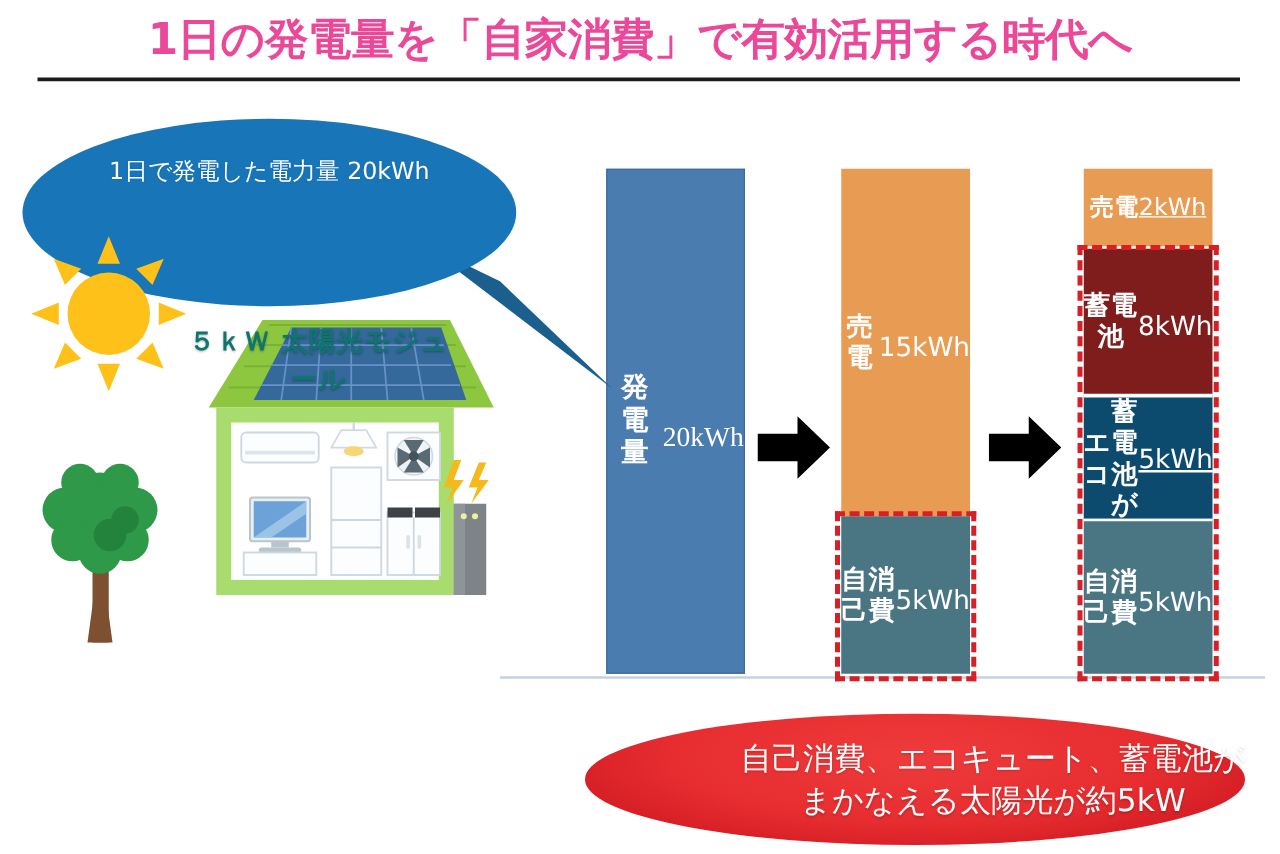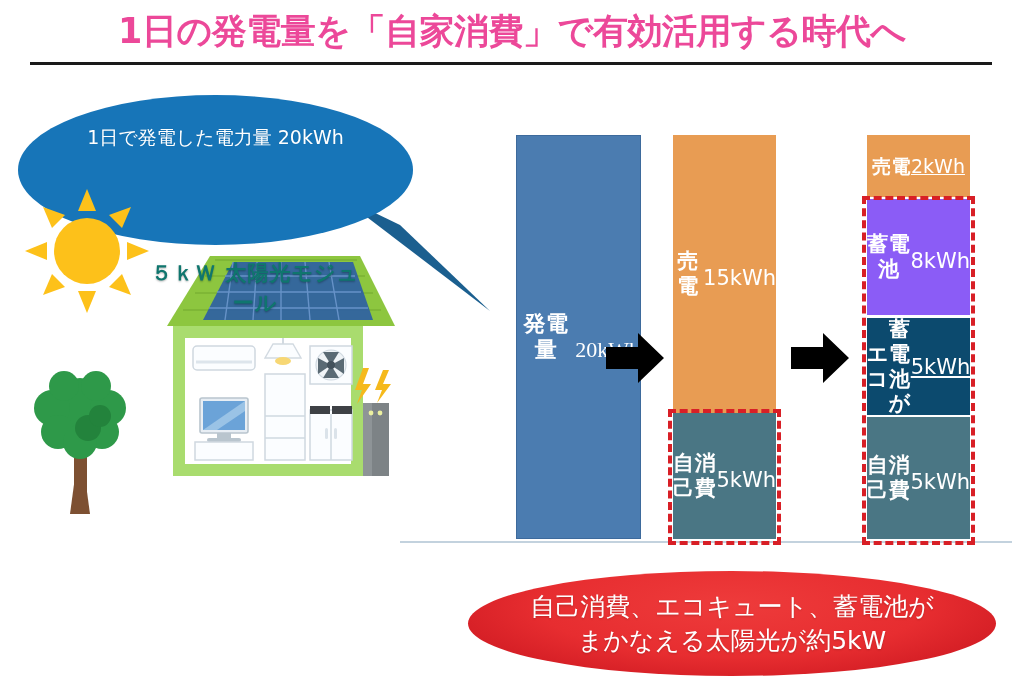--- a/index.html
+++ b/index.html
@@ -90,34 +90,34 @@
     flex-direction: row;
     align-items: center;
     justify-content: center;
     font-family: "DejaVu Sans", "Liberation Sans", sans-serif;
   }
   .seg .lbl { font-weight: bold; font-size: 21px; line-height: 1.18; letter-spacing: 0.5px;}
   .seg .val { font-size: 21px; line-height: 1.2; margin-top: 10px; }
   .seg.compact .val { margin-top: 2px; text-decoration: underline; }
 
   
-  #bar1 { left: 485px; top: 135px; width: 125px; height: 404px; margin-left: 31px; }
+  #bar1 { left: 485px; top: 135px; width: 111px; height: 404px; }
   #bar1 .seg { background: #4b7cb0; border: 1px solid #3d6a9c; top: 0; height: 100%; }
   #bar1 .lbl { font-size: 22px; }
   #bar1 .val { font-size: 22px; margin-top: 26px; font-family: Liberation Serif, serif; }
 
   
   #bar2 { left: 673px; top: 135px; width: 103px; height: 404px; }
   #seg2-sell  { top: 0px;   height: 278px; background: #e89c53; }
   #seg2-self  { top: 278px; height: 126px; background: #4a7684; }
 
   
   #bar3 { left: 867px; top: 135px; width: 103px; height: 404px; }
   #seg3-sell  { top: 0px;   height: 62px;  background: #e89c53; }
-  #seg3-batt  { top: 64px;  height: 116px; background: #8b5cf6; }
+  #seg3-batt  { top: 64px;  height: 116px; background: #7f1d1d; }
   #seg3-eco   { top: 181px; height: 99px;  background: #0c4a6e; border-top: 2px solid #ffffff; }
   #seg3-self  { top: 280px; height: 124px; background: #4a7684; border-top: 2px solid #ffffff; }
 
   #seg3-sell .lbl, #seg3-sell .val { font-size: 19px; }
   #seg3-sell .val { margin-top: 1px; }
 
   
   .dash-box {
     position: absolute;
     border: 4px dashed #d81f26;
@@ -131,21 +131,21 @@
   .arrow { position: absolute; z-index: 5; }
   #arrow1 { left: 606px; top: 331px; width: 58px; height: 54px; }
   #arrow2 { left: 791px; top: 331px; width: 58px; height: 54px; }
 
   
   #callout {
     position: absolute; left: 468px; top: 571px; width: 528px; height: 105px;
     border-radius: 50% / 50%;
     background: radial-gradient(ellipse at 50% 32%, #ee3b3b 0%, #e72d30 52%, #cf1a22 85%, #b81018 100%);
     z-index: 6;
-    display: flex; align-items: center; justify-content: center;
+    display: flex; align-items: center; justify-content: flex-end;
   }
   #callout-text {
     color: #ffffff;
     font-size: 25px;
     line-height: 1.35;
     text-align: center;
     font-family: "DejaVu Sans", "Liberation Sans", sans-serif;
     white-space: pre-line;
     text-shadow: 0 1px 2px rgba(0,0,0,0.18);
   }

